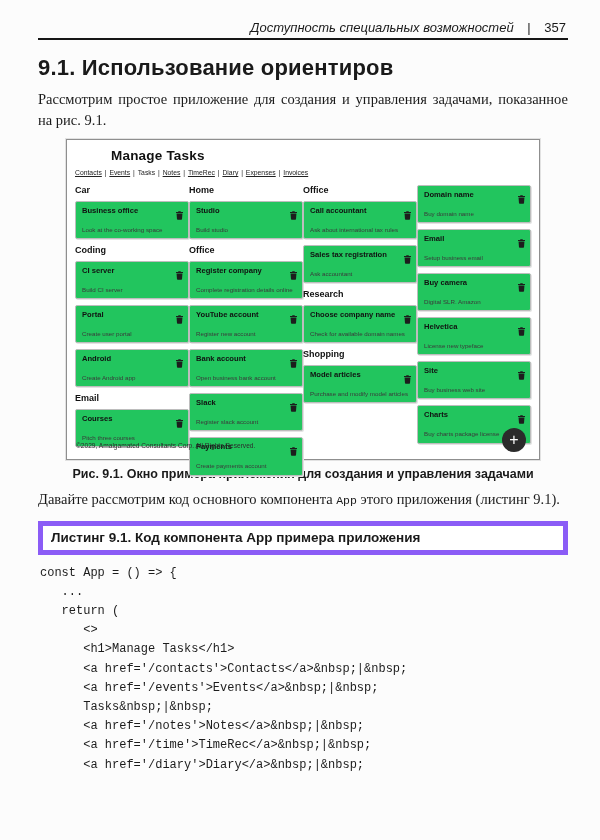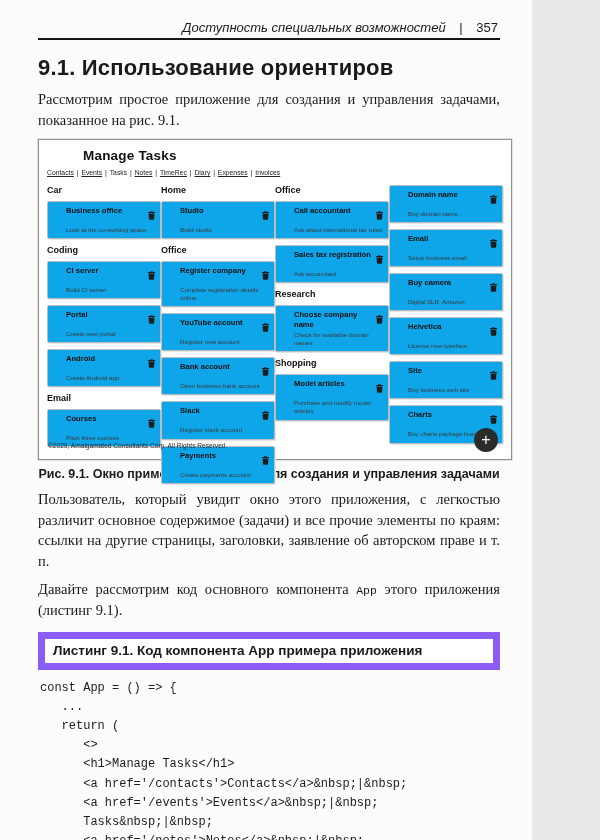--- a/index.html
+++ b/index.html
@@ -1,19 +1,19 @@
 <!DOCTYPE html>
 <html><head>
 <meta charset="utf-8">
 <style>
   * { margin:0; padding:0; box-sizing:border-box; }
   html,body { background:#e8e8e8; }
   body { width:600px; font-family:"Liberation Serif", serif; color:#1a1a1a; }
   .page {
-    position:relative; width:532px; height:840px; background:#fcfcfc;
+    position:relative; width:600px; height:840px; background:#fcfcfc;
     padding:20px 32px 0 38px; overflow:hidden;
   }
 
   
   .running-head {
     text-align:right; font-family:"Liberation Sans", sans-serif;
     font-size:13px; padding-right:2px; white-space:nowrap;
   }
   .running-title { font-style:italic; }
   .running-sep { margin:0 10px; }
@@ -45,22 +45,22 @@
   .app-title { font-size:13.5px; font-weight:bold; letter-spacing:.2px;padding-left:36px; }
   .app-nav { margin-top:6px; font-size:6.8px; color:#222; border-bottom:0; }
   .nav-link { text-decoration:underline; cursor:pointer; }
   .nav-current { text-decoration:none; }
   .nav-sep { margin:0 1px; }
   .app-columns { display:flex; margin-top:9px; }
   .app-col { flex:1 1 0; min-width:0; }
   .sec-heading { font-size:9px; font-weight:bold; margin:6px 0 6px 0; }
   .app-col .sec-heading:first-child { margin-top:0; }
   .card {
-    background:#0ea5e9; border:1px solid #bdbdbd; border-radius:2px;
-    box-shadow:1px 1px 0 #e3e3e3; padding:4px 5px 4px 18px; margin-bottom:6px;
+    background:#22c55e; border:1px solid #bdbdbd; border-radius:2px;
+    box-shadow:1px 1px 0 #e3e3e3; padding:4px 5px 4px 6px; margin-bottom:6px;
   }
   .card-top { display:flex; justify-content:space-between; align-items:flex-start; }
   .card-title { font-size:7.6px; font-weight:bold; line-height:1.25; }
   .trash { flex:0 0 auto; margin-left:3px; cursor:pointer; }
   .card-sub { font-size:6.2px; color:#3a3a3a; margin-top:2px; line-height:1.3; }
   .app-footer {
     position:absolute; left:9px; bottom:10px; font-size:6.6px; color:#2c2c2c;
   }
   .fab {
     position:absolute; right:13px; bottom:7px; width:24px; height:24px;
@@ -70,21 +70,21 @@
   }
 
   
   .caption {
     text-align:center; font-family:"Liberation Sans", sans-serif;
     font-size:12.5px; font-weight:bold; margin-top:7px;
   }
 
   
   .listing-header {
-    border:7px solid #8b5cf6; margin-top:11px; padding:4px 8px 5px 8px;
+    border:5px solid #8b5cf6; margin-top:11px; padding:4px 8px 5px 8px;
     font-family:"Liberation Sans", sans-serif; font-weight:bold; font-size:13.5px;
     background:#fff;
   }
   pre.code {
     font-family:"Liberation Mono", monospace; font-size:12px; line-height:1.6;
     margin-top:9px; margin-left:2px; white-space:pre; color:#1c1c1c;
   }
 </style>
 </head>
 <body>
@@ -315,21 +315,20 @@
         </div>
       <div class="app-footer">©2029, Amalgamated Consultants Corp. All Rights Reserved.</div>
       <button class="fab">+</button>
     </div>
   </div>
 
   <div class="caption">
     <span>Рис. 9.1.</span><span> Окно примера приложения для создания и управления задачами</span>
   </div>
 
-  <p class="bodytext">Пользователь, который увидит окно этого приложения, с легкостью различит основное содержимое (задачи) и все прочие элементы по краям: ссылки на другие страницы, заголовки, заявление об авторском праве и т. п.</p>
 
   <p class="bodytext"><span>Давайте рассмотрим код основного компонента </span><span class="inline-code">App</span><span> этого приложения (листинг 9.1).</span></p>
 
   <div class="listing-header">Листинг 9.1. Код компонента App примера приложения</div>
 
   <pre class="code">const App = () =&gt; {
    ...
    return (
       &lt;&gt;
       &lt;h1&gt;Manage Tasks&lt;/h1&gt;

